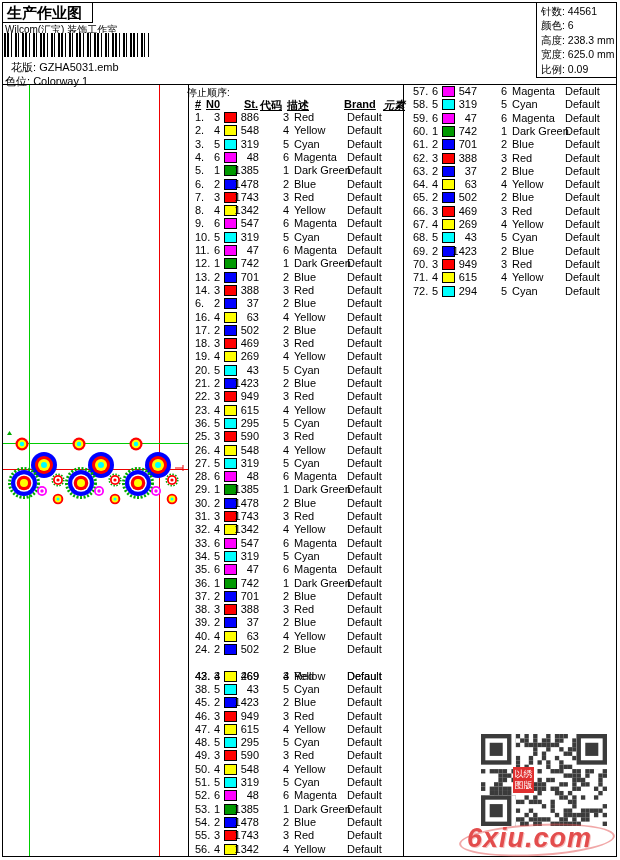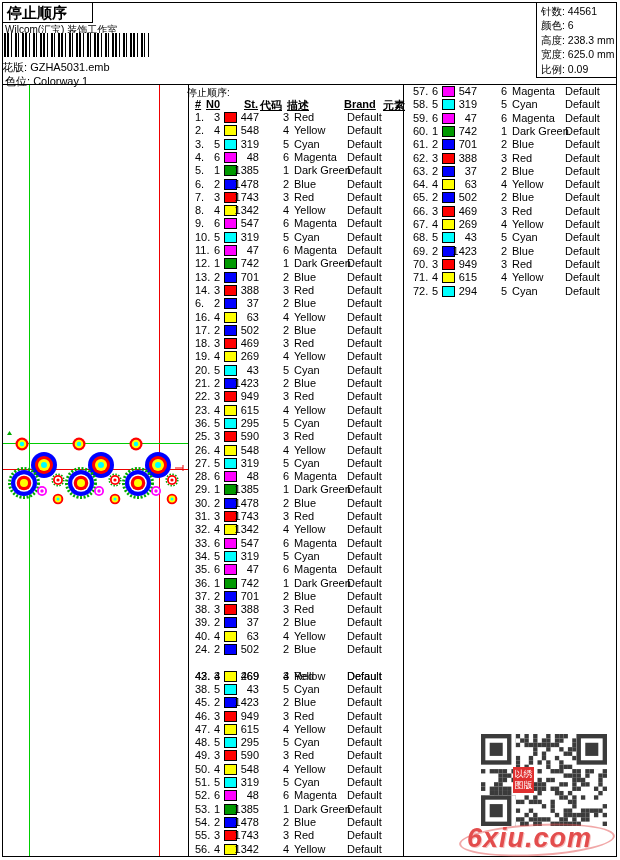--- a/index.html
+++ b/index.html
@@ -17,41 +17,41 @@
   .preview-border{left:188px;top:84px;width:1px;height:772px;background:#000;}
   .col-divider{left:403px;top:84px;width:1px;height:772px;background:#000;}
 
   
   .title-box{left:2px;top:2px;width:85px;height:19px;border:1px solid #000;
              font-size:15px;font-weight:bold;line-height:19px;padding-left:4px;}
   .studio{left:5px;top:23px;font-size:10px;}
   .barcode{left:4px;top:33px;width:145px;height:24px;
     background:repeating-linear-gradient(90deg,#000 0 2px,#fff 2px 3px,#000 3px 5px,#fff 5px 7px,#000 7px 8px,#fff 8px 11px,#000 11px 13px,#fff 13px 14px,#000 14px 15px,#fff 15px 18px);}
   .meta-line{font-size:11px;}
-  .pattern-line{left:2px;top:60px;}
+  .pattern-line{left:11px;top:60px;}
   .colorway-line{left:5px;top:74px;}
 
   
   .info-box{left:536px;top:2px;width:80px;height:76px;border-left:1px solid #000;border-bottom:1px solid #000;padding:2px 0 0 4px;box-sizing:border-box;}
   .info-row{font-size:10.5px;line-height:14.4px;white-space:nowrap;}
 
   
   .regline{position:absolute;}
   .green-v{left:29px;top:85px;width:1px;height:771px;background:#00cc00;}
   .red-v{left:159px;top:85px;width:1px;height:771px;background:#ee0000;}
   .green-h{left:3px;top:443px;width:185px;height:1px;background:#00cc00;}
   .red-h{left:3px;top:469px;width:185px;height:1px;background:#ee0000;}
   .design-svg{left:3px;top:428px;}
 
   
   .section-label{left:187px;top:86px;font-size:10px;}
   .thead{left:187px;top:98px;width:216px;height:13px;}
   .th{position:absolute;top:0;font-weight:bold;text-decoration:underline;font-size:11px;white-space:nowrap;}
   .th0{left:8px;} .th1{left:19px;} .th2{left:57px;} .th3{left:73px;}
-  .th4{left:100px;} .th5{left:157px;} .th6{left:196px;}
+  .th4{left:100px;} .th5{left:157px;} .th6{left:196px;font-style:italic;}
   .rows{width:242px;}
   .rows-left{left:187px;top:111px;height:745px;}
   .rows-right{left:405px;top:85px;height:215px;}
   .trow{position:absolute;left:0;width:215px;height:13.3px;}
   .c{position:absolute;top:0;font-size:11px;line-height:13px;white-space:nowrap;}
   .seq{left:8px;}
   .needle{left:24px;width:9px;text-align:right;}
   .swatch{position:absolute;left:37px;top:1px;width:11px;height:9px;border:1px solid #000;}
   .st{left:44px;width:28px;text-align:right;}
   .code{left:86px;width:16px;text-align:right;}
@@ -67,21 +67,21 @@
               border-radius:50%;transform:rotate(-3deg);}
   .wm-text{left:467px;top:823px;font-size:27px;font-weight:bold;font-style:italic;
            color:#e34d4d;text-shadow:1px 1px 0 #f6c2c2;letter-spacing:1px;}
 </style>
 </head>
 <body>
 
 <div class="abs page-border"></div>
 
 <div class="abs title-box">
-  <span>停止顺序</span>
+  <span>生产作业图</span>
 </div>
 <div class="abs studio nw">Wilcom(汇宝) 装饰工作室</div>
 <div class="abs barcode"></div>
 <div class="abs meta-line pattern-line nw">
   <span>花版:</span>
   <span>GZHA5031.emb</span>
 </div>
 <div class="abs meta-line colorway-line nw">
   <span>色位:</span>
   <span>Colorway 1</span>
@@ -197,21 +197,21 @@
   <span class="th th3">代码</span>
   <span class="th th4">描述</span>
   <span class="th th5">Brand</span>
   <span class="th th6">元素</span>
 </div>
 <div id="rows-left" class="abs rows rows-left">
     <div class="trow" style="top: 0px;">
       <span class="c seq">1.</span>
       <span class="c needle">3</span>
       <span class="swatch" style="background:#ff0000"></span>
-      <span class="c st">447</span>
+      <span class="c st">886</span>
       <span class="c code">3</span>
       <span class="c desc">Red</span>
       <span class="c brand">Default</span>
     </div>
     <div class="trow" style="top: 13.3px;">
       <span class="c seq">2.</span>
       <span class="c needle">4</span>
       <span class="swatch" style="background:#ffff00"></span>
       <span class="c st">548</span>
       <span class="c code">4</span>

